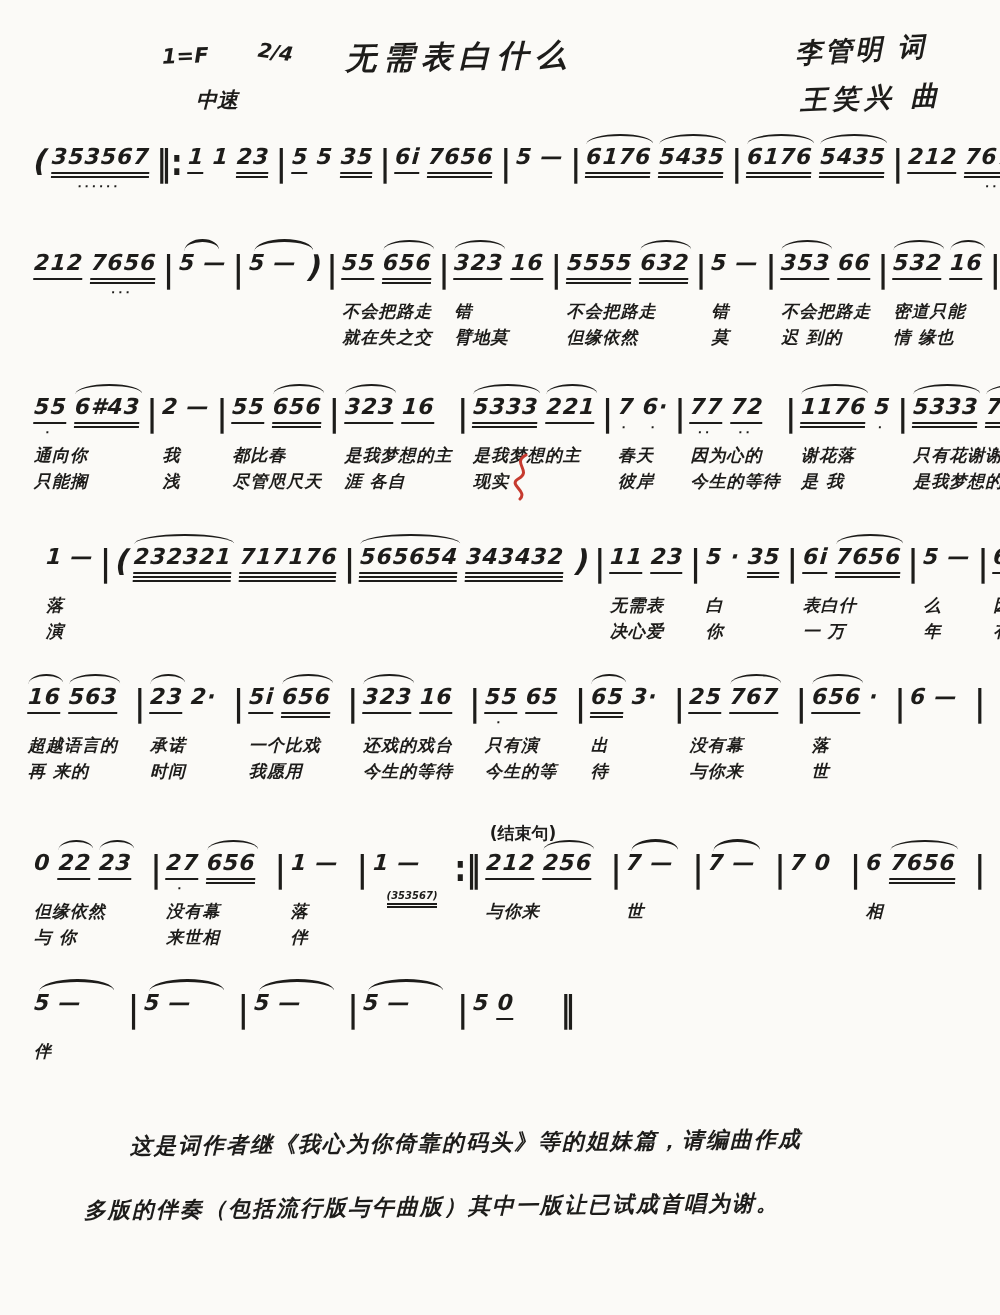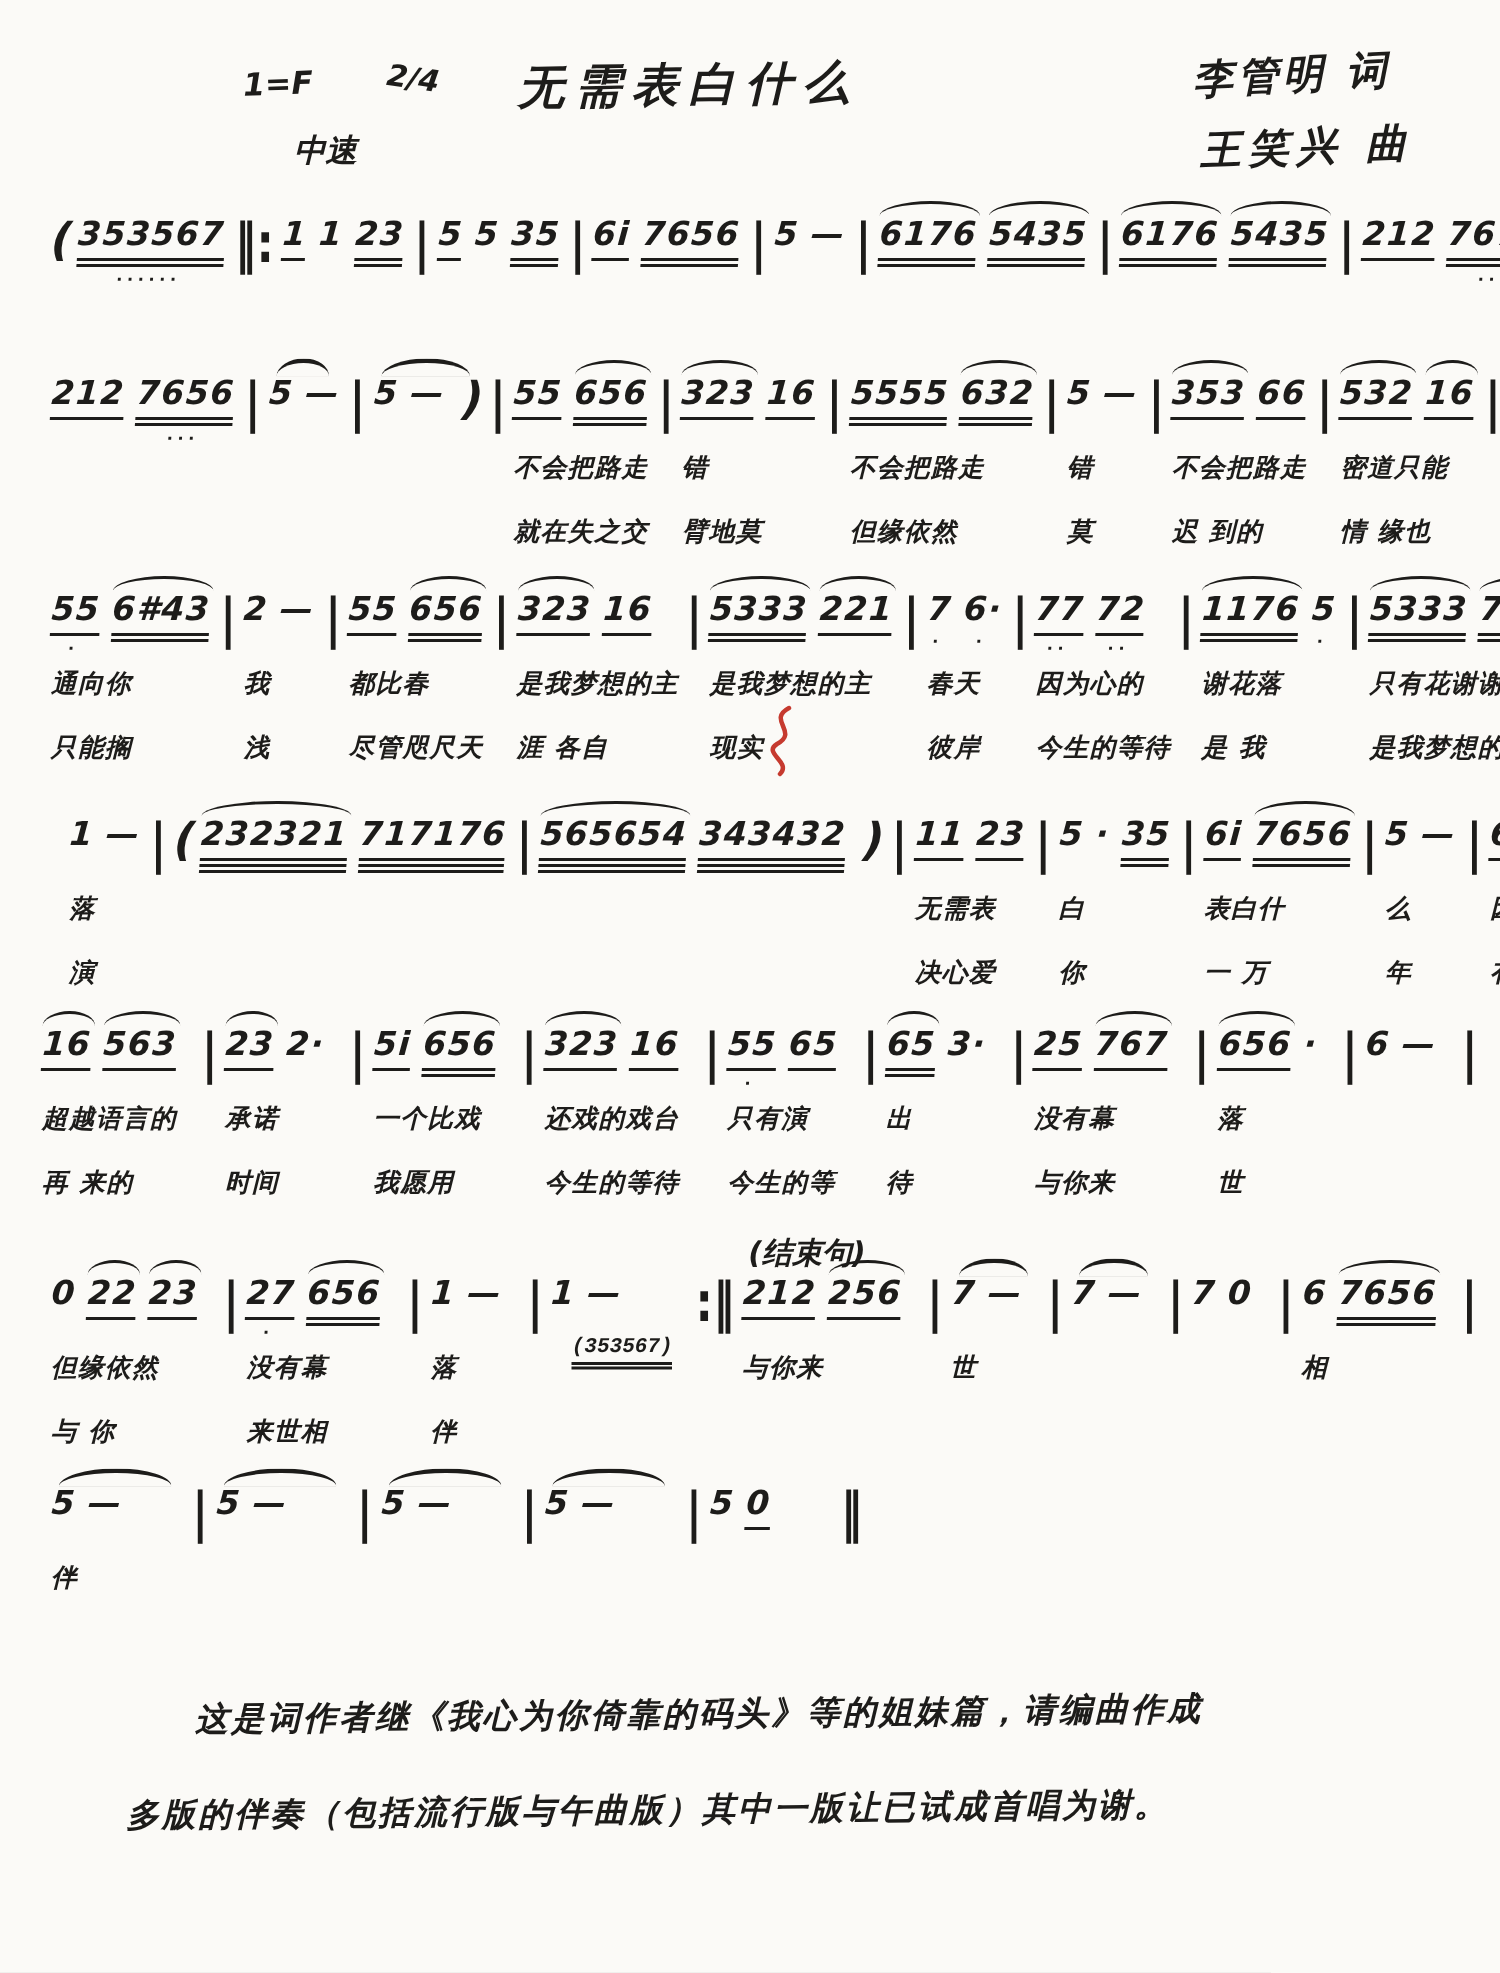--- a/index.html
+++ b/index.html
@@ -45,26 +45,26 @@
   .tie::before{content:"";position:absolute;left:-1px;right:-1px;top:-10px;height:8px;
     border-top:2.5px solid var(--ink);border-radius:50%/100% 100% 0 0;}
   .mtie::before{content:"";position:absolute;left:4px;right:10px;top:-9px;height:9px;
     border-top:3px solid var(--ink);border-radius:50%/100% 100% 0 0;}
   .sub{position:absolute;left:50%;transform:translateX(-50%);bottom:-15px;
     font-size:11px;font-style:normal;letter-spacing:3px;}
   .open,.close{font-size:30px;font-weight:700;margin-right:4px;line-height:38px;}
   .close{margin:0 0 0 4px;}
   .barline{flex:0 0 auto;font-weight:700;font-size:29px;line-height:40px;
     transform:scaleY(1.25);margin:0 1px;font-style:normal;}
-  .mlabel{position:absolute;top:-26px;left:8px;font-size:20px;font-style:italic;font-weight:700;white-space:nowrap;}
-  .munder{display:block;width:max-content;margin:2px 0 0 14px;font-size:14px;font-weight:700;font-style:italic;
+  .mlabel{position:absolute;top:-26px;left:8px;font-size:17px;font-weight:700;white-space:nowrap;}
+  .munder{display:block;width:max-content;margin:2px 0 0 14px;font-size:10px;font-weight:700;font-style:italic;
     padding-bottom:7px;background-image:linear-gradient(var(--ink),var(--ink)),linear-gradient(var(--ink),var(--ink));
-    background-repeat:no-repeat;background-size:100% 2px,100% 2px;background-position:0 calc(100% - 3px),0 100%;font-family:Liberation Mono, monospace;}
+    background-repeat:no-repeat;background-size:100% 2px,100% 2px;background-position:0 calc(100% - 3px),0 100%;}
   .lyr{margin-top:12px;font-size:17px;font-weight:600;font-style:italic;white-space:nowrap;letter-spacing:1px;}
-  .lyr + .lyr{margin-top:20px;}
+  .lyr + .lyr{margin-top:3px;}
   .redmark{position:absolute;z-index:3;}
   
   .foot{position:absolute;font-size:22px;font-weight:600;font-style:italic;letter-spacing:2px;white-space:nowrap;transform:rotate(-0.6deg);}
   .f1{left:130px;top:1128px;}
   .f2{left:84px;top:1192px;}
 </style>
 </head>
 <body>
 
 <div class="page">

